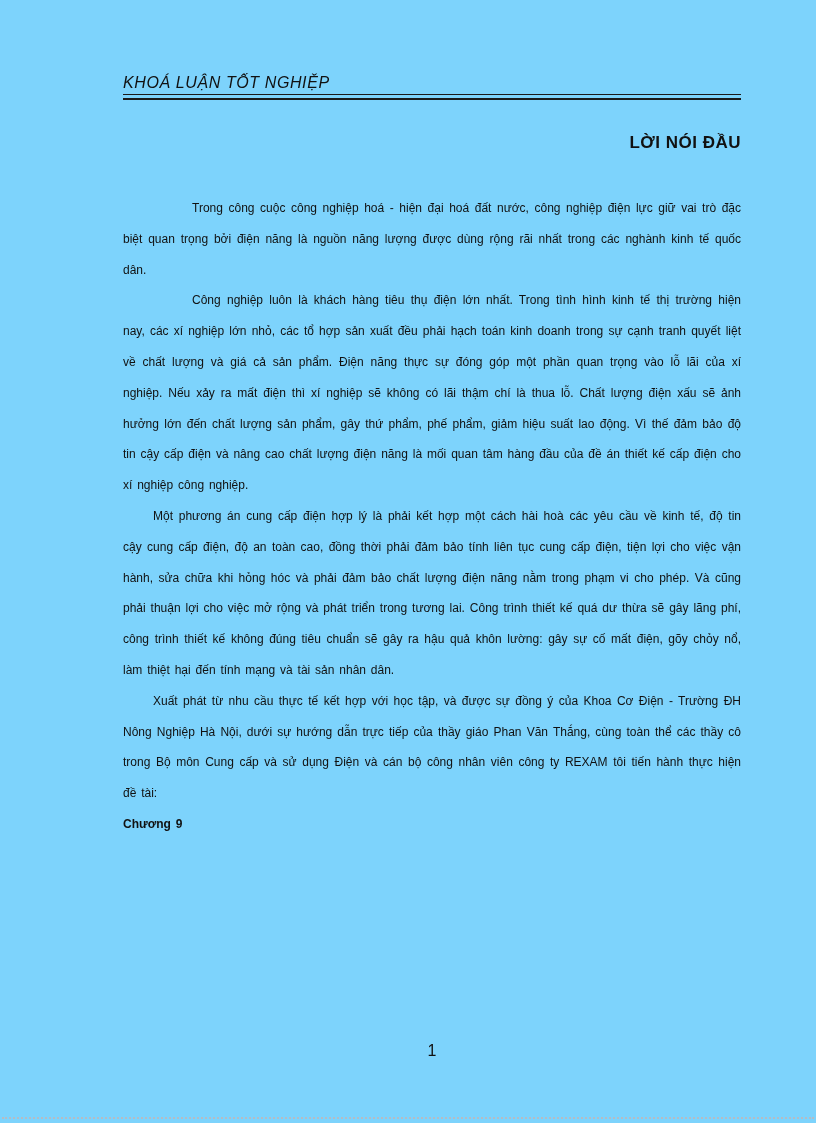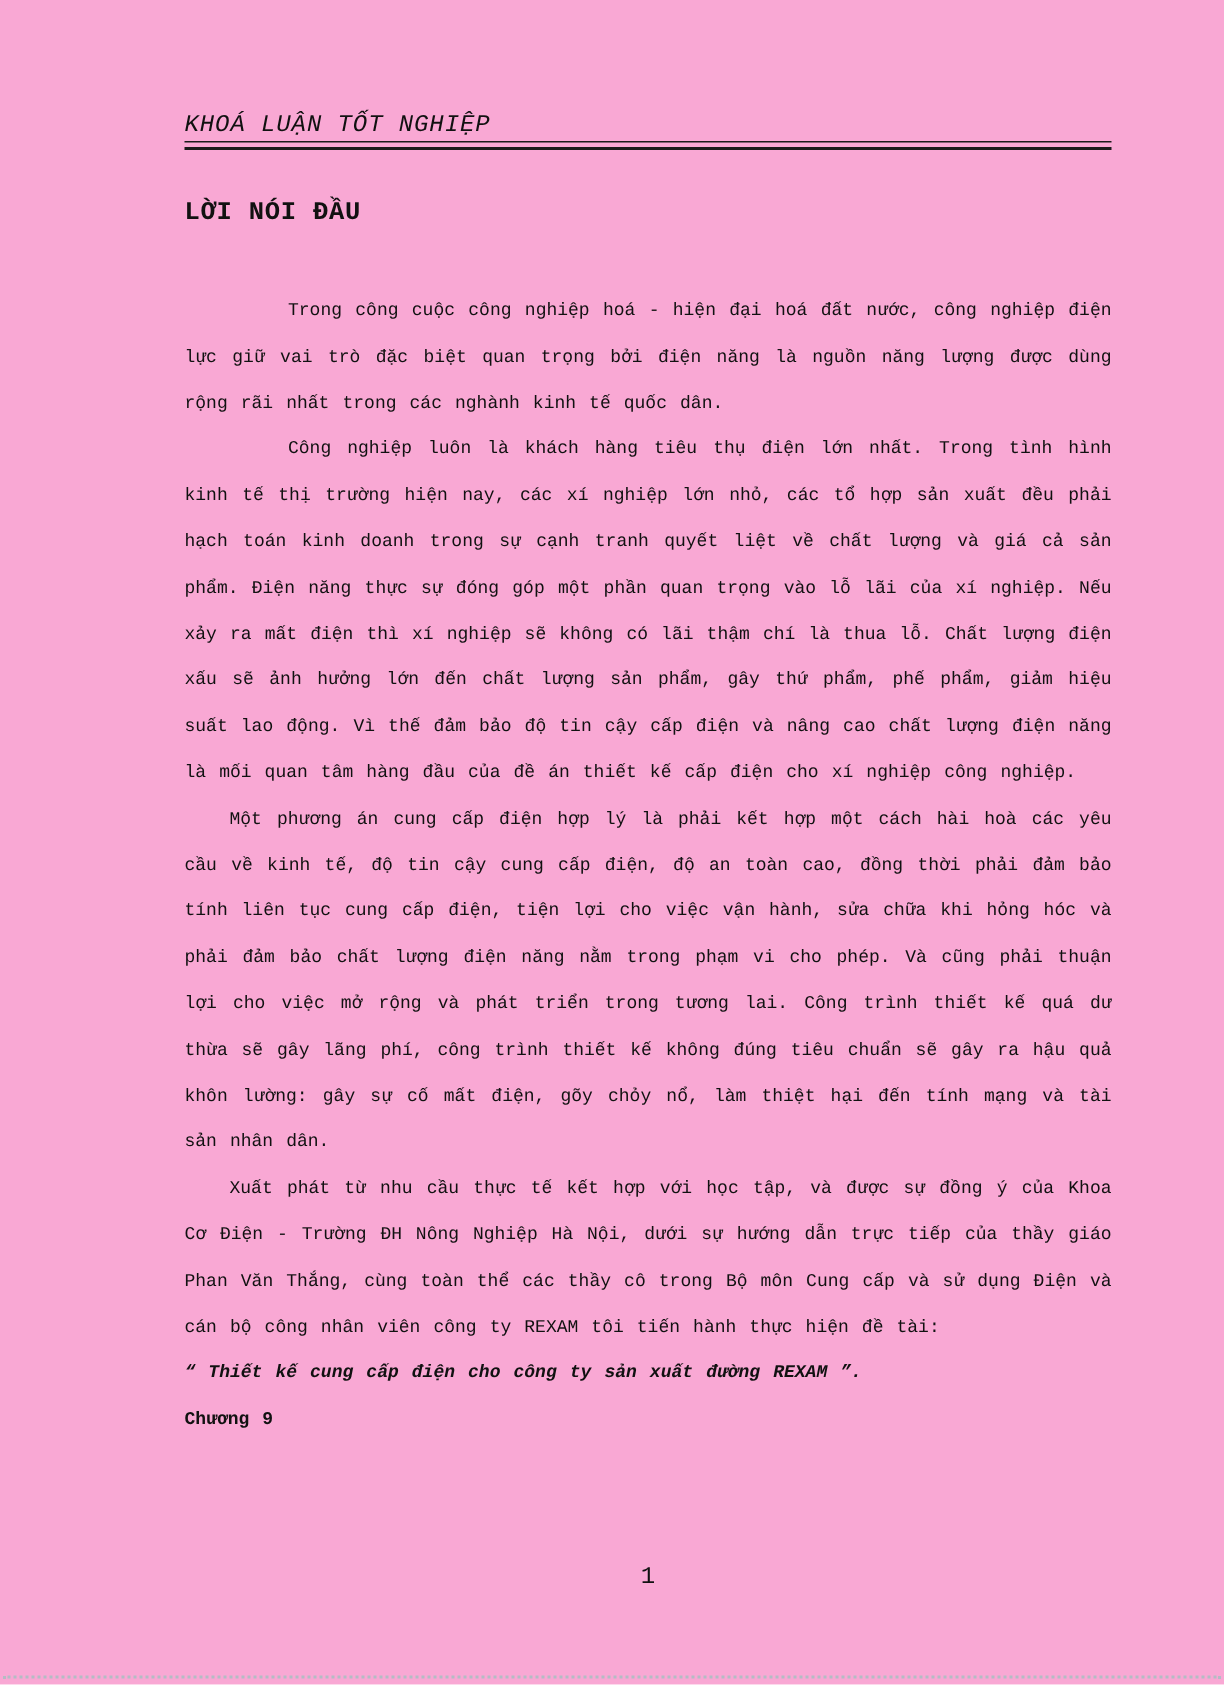--- a/index.html
+++ b/index.html
@@ -4,22 +4,22 @@
 <style>
   html, body {
     margin: 0;
     padding: 0;
     background: #ffffff;
   }
   .page {
     position: relative;
     width: 816px;
     height: 1123px;
-    background: #f9a8d4;
-    font-family: Liberation Mono, monospace;
+    background: #7dd3fc;
+    font-family: Liberation Sans, sans-serif;
     color: #111111;
     overflow: hidden;
   }
   .content {
     position: absolute;
     left: 123px;
     top: 0;
     width: 618px;
   }
   .doc-header {
@@ -32,21 +32,21 @@
     padding-bottom: 2px;
     border-bottom: 1px solid #1a1a1a;
   }
   .doc-header-rule {
     height: 2px;
     background: #1a1a1a;
     margin-top: 3px;
   }
   .doc-title {
     margin: 33px 0 0 0;
-    text-align: left;
+    text-align: right;
     font-size: 17px;
     font-weight: bold;
     letter-spacing: 0.5px;
   }
   .body-text {
     margin-top: 40px;
   }
   .body-text p {
     margin: 0;
     font-size: 12px;
@@ -99,21 +99,20 @@
       <div class="doc-header-rule"></div>
     </div>
 
     <h1 class="doc-title">LỜI NÓI ĐẦU</h1>
 
     <div class="body-text">
       <p class="indent-lg">Trong công cuộc công nghiệp hoá - hiện đại hoá đất nước, công nghiệp điện lực giữ vai trò đặc biệt quan trọng bởi điện năng là nguồn năng lượng được dùng rộng rãi nhất trong các nghành kinh tế quốc dân.</p>
       <p class="indent-lg">Công nghiệp luôn là khách hàng tiêu thụ điện lớn nhất. Trong tình hình kinh tế thị trường hiện nay, các xí nghiệp lớn nhỏ, các tổ hợp sản xuất đều phải hạch toán kinh doanh trong sự cạnh tranh quyết liệt về chất lượng và giá cả sản phẩm. Điện năng thực sự đóng góp một phần quan trọng vào lỗ lãi của xí nghiệp. Nếu xảy ra mất điện thì xí nghiệp sẽ không có lãi thậm chí là thua lỗ. Chất lượng điện xấu sẽ ảnh hưởng lớn đến chất lượng sản phẩm, gây thứ phẩm, phế phẩm, giảm hiệu suất lao động. Vì thế đảm bảo độ tin cậy cấp điện và nâng cao chất lượng điện năng là mối quan tâm hàng đầu của đề án thiết kế cấp điện cho xí nghiệp công nghiệp.</p>
       <p class="indent-sm">Một phương án cung cấp điện hợp lý là phải kết hợp một cách hài hoà các yêu cầu về kinh tế, độ tin cậy cung cấp điện, độ an toàn cao, đồng thời phải đảm bảo tính liên tục cung cấp điện, tiện lợi cho việc vận hành, sửa chữa khi hỏng hóc và phải đảm bảo chất lượng điện năng nằm trong phạm vi cho phép. Và cũng phải thuận lợi cho việc mở rộng và phát triển trong tương lai. Công trình thiết kế quá dư thừa sẽ gây lãng phí, công trình thiết kế không đúng tiêu chuẩn sẽ gây ra hậu quả khôn lường: gây sự cố mất điện, gõy chỏy nổ, làm thiệt hại đến tính mạng và tài sản nhân dân.</p>
       <p class="indent-sm">Xuất phát từ nhu cầu thực tế kết hợp với học tập, và được sự đồng ý của Khoa Cơ Điện - Trường ĐH Nông Nghiệp Hà Nội, dưới sự hướng dẫn trực tiếp của thầy giáo Phan Văn Thắng, cùng toàn thể các thầy cô trong Bộ môn Cung cấp và sử dụng Điện và cán bộ công nhân viên công ty REXAM tôi tiến hành thực hiện đề tài:</p>
-      <p class="thesis-title">“ Thiết kế cung cấp điện cho công ty sản xuất đường REXAM ”.</p>
       <p class="chapter-heading">Chương 9</p>
     </div>
 
   </div>
 
   <div class="page-number">1</div>
 
   <div class="bottom-dotted-line"></div>
 
 </div>

